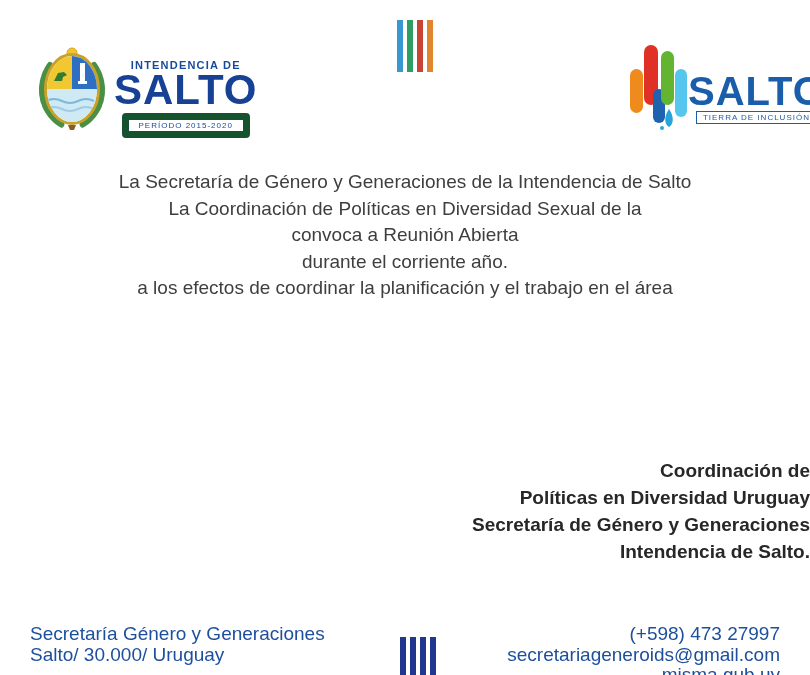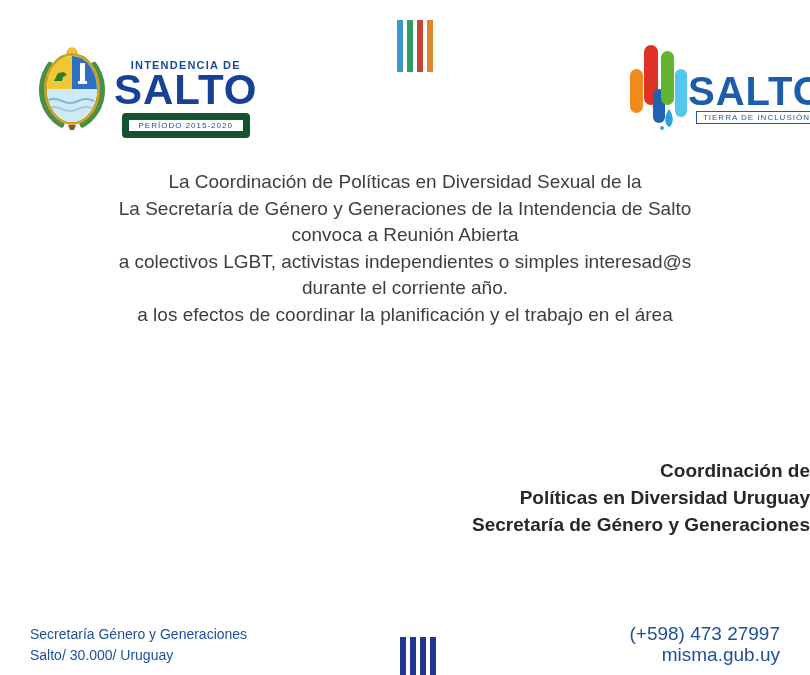--- a/index.html
+++ b/index.html
@@ -26,21 +26,21 @@
   .ir-big{font-size:40px;font-weight:800;color:#1a5dab;line-height:1.0;letter-spacing:1px;}
   .ir-tagline{border:1px solid #1a5dab;color:#1a5dab;font-size:8px;letter-spacing:1px;
     padding:1px 6px;margin-top:0;white-space:nowrap;}
   
   .main-text{position:absolute;left:0;right:0;top:152px;text-align:center;
     font-size:19px;color:#3e3e3e;line-height:26.5px;}
   .para2{margin-top:26px;}
   .signature{position:absolute;left:0;right:0;top:440px;text-align:right;
     font-size:19px;font-weight:700;color:#272727;line-height:27px;}
   
-  .footer-left{position:absolute;left:30px;top:607px;font-size:14px;color:#1d4f9c;
+  .footer-left{position:absolute;left:30px;top:607px;font-size:19px;color:#1d4f9c;
     line-height:20.5px;text-align:left;}
   .footer-right{position:absolute;right:30px;top:607px;font-size:19px;color:#1d4f9c;
     line-height:20.5px;text-align:right;}
   .footer-bars{position:absolute;left:400px;top:620px;display:flex;gap:4px;}
   .footer-bars .bar{width:6px;height:48px;}
 </style>
 </head>
 <body>
 
 <div class="page">
@@ -96,44 +96,45 @@
       <path d="M41,66 C46,73 46,81 41,84 C36,81 36,73 41,66 Z" fill="#29a3dc"></path>
       <circle cx="34" cy="85" r="2" fill="#29a3dc"></circle>
     </svg>
     <div class="logo-right-text">
       <div class="ir-big">SALTO</div>
       <div class="ir-tagline">TIERRA DE INCLUSIÓN</div>
     </div>
   </div>
 
   <div class="main-text">
+    <div>La Secretaría de Género y Generaciones de la Intendencia de Salto</div>
     <div>La Coordinación de Políticas en Diversidad Sexual de la</div>
-    <div>La Secretaría de Género y Generaciones de la Intendencia de Salto</div>
     <div>convoca a Reunión Abierta</div>
-    <div>a colectivos LGBT, activistas independientes o simples interesad@s</div>
     <div>durante el corriente año.</div>
     <div>a los efectos de coordinar la planificación y el trabajo en el área</div>
   </div>
 
   <div class="signature">
     <div>Coordinación de</div>
     <div>Políticas en Diversidad Uruguay</div>
     <div>Secretaría de Género y Generaciones</div>
+    <div>Intendencia de Salto.</div>
   </div>
 
   <div class="footer-left">
     <div>Secretaría Género y Generaciones</div>
     <div>Salto/ 30.000/ Uruguay</div>
   </div>
 
   <div class="footer-bars">
       <div class="bar" style="background: rgb(32, 54, 143);"></div>
       <div class="bar" style="background: rgb(32, 54, 143);"></div>
       <div class="bar" style="background: rgb(32, 54, 143);"></div>
       <div class="bar" style="background: rgb(32, 54, 143);"></div>
     </div>
 
   <div class="footer-right">
     <div>(+598) 473 27997</div>
+    <div>secretariageneroids@gmail.com</div>
     <div>misma.gub.uy</div>
   </div>
 
 </div>
 
 </body></html>

